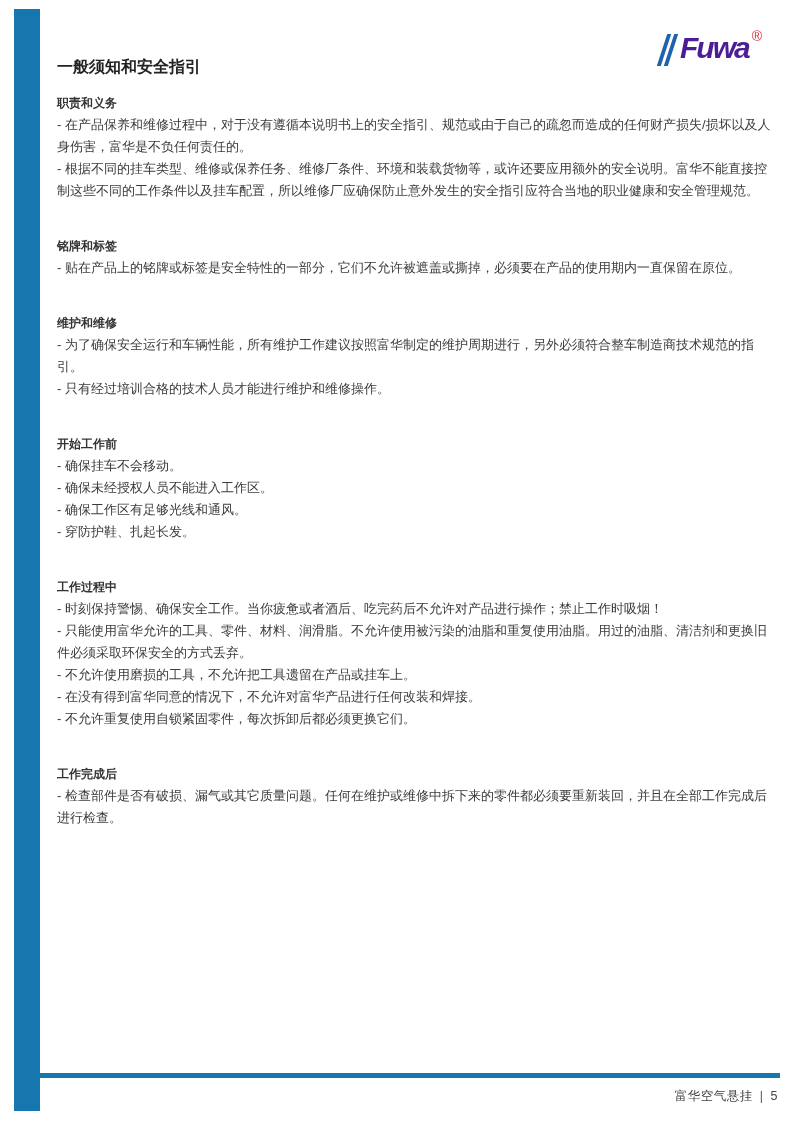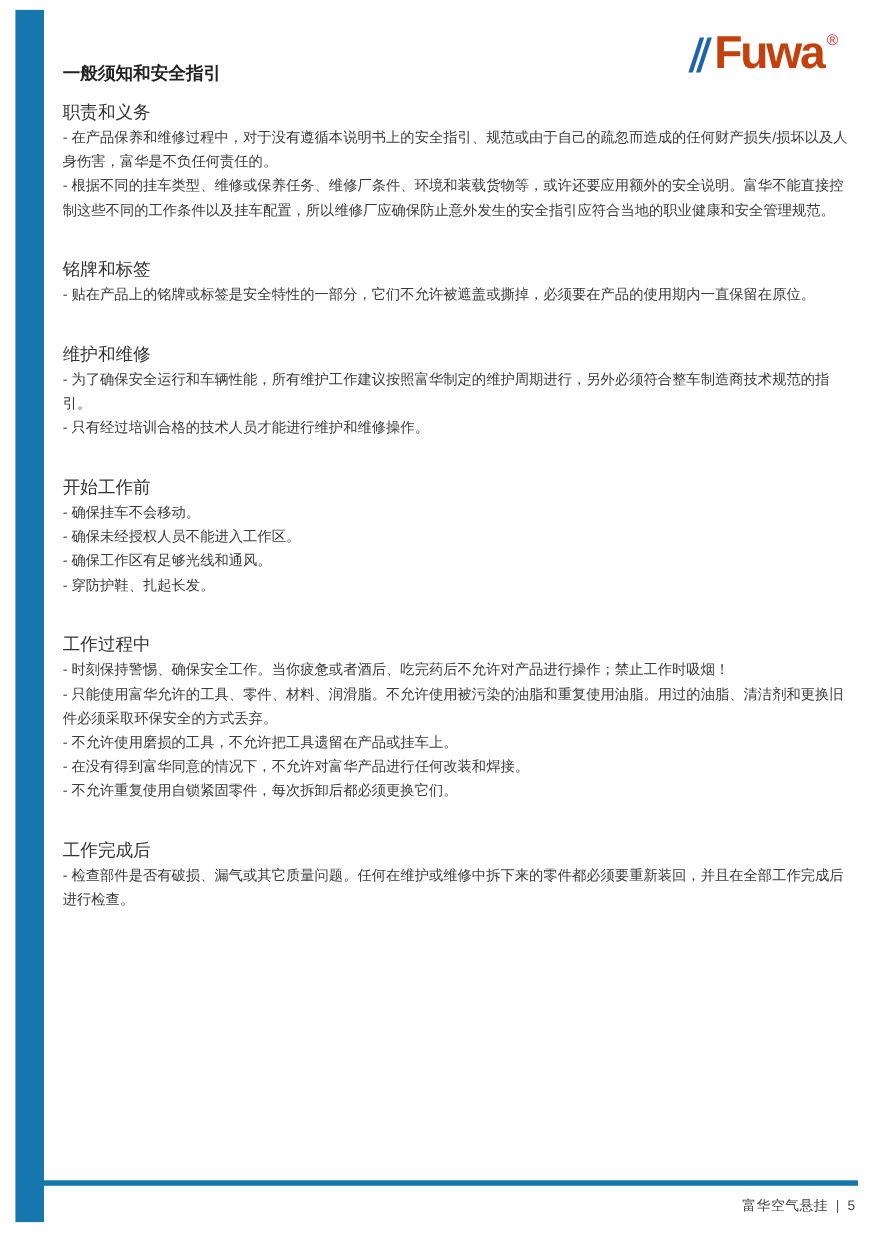--- a/index.html
+++ b/index.html
@@ -35,25 +35,26 @@
   }
   .logo .slashes i {
     display: block;
     width: 4px;
     height: 32px;
     background: #2062ae;
     transform: skewX(-18deg);
     margin-right: 3px;
   }
   .logo .logo-text {
-    font-size: 42px;
+    font-size: 30px;
     line-height: 44px;
     font-weight: bold;
+    font-style: italic;
     letter-spacing: -2px;
-    color: #c2410c;
+    color: #4c1d95;
   }
   .logo .reg {
     font-size: 14px;
     color: #e62b32;
     margin-left: 3px;
     margin-top: 2px;
     font-style: normal;
   }
   .page-title {
     position: absolute;
@@ -67,22 +68,22 @@
     position: absolute;
     left: 57px;
     top: 92px;
     width: 722px;
     font-size: 13px;
     line-height: 22px;
     color: #3b3b3b;
   }
   .content section { margin-bottom: 33px; }
   .content h2 {
-    font-size: 16px;
-    font-weight: normal;
+    font-size: 12px;
+    font-weight: bold;
     color: #333333;
     line-height: 22px;
   }
   .content p { margin: 0; }
   .footer-line {
     position: absolute;
     left: 40px;
     top: 1073px;
     width: 740px;
     height: 5px;

